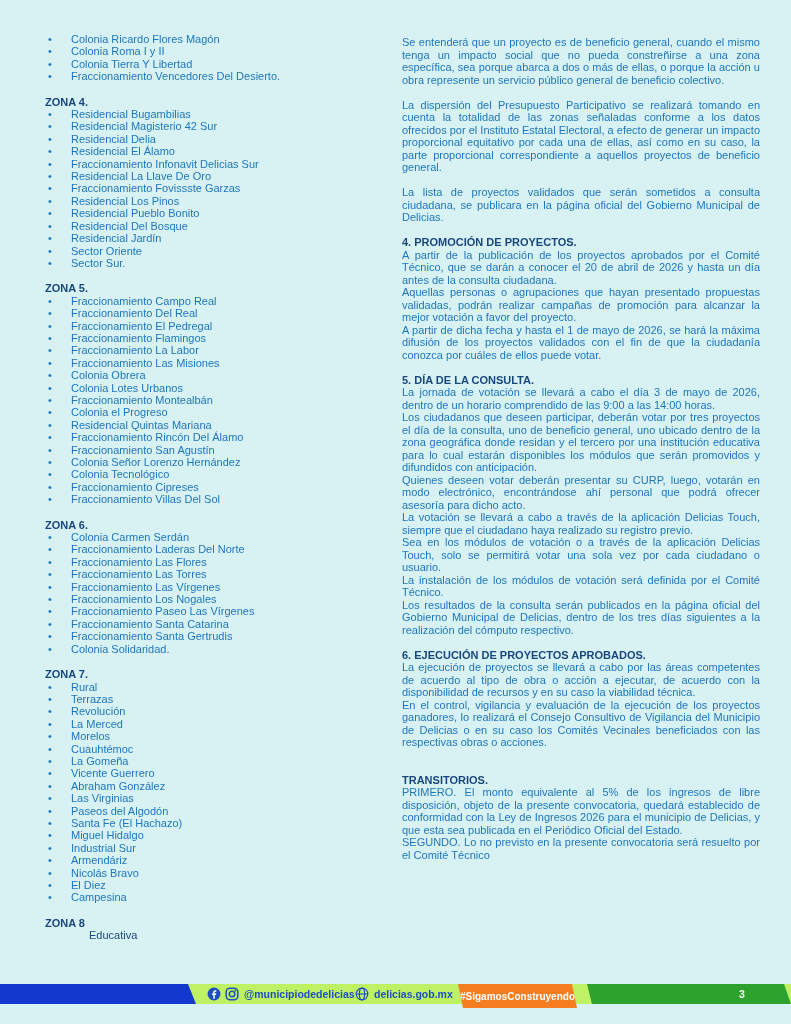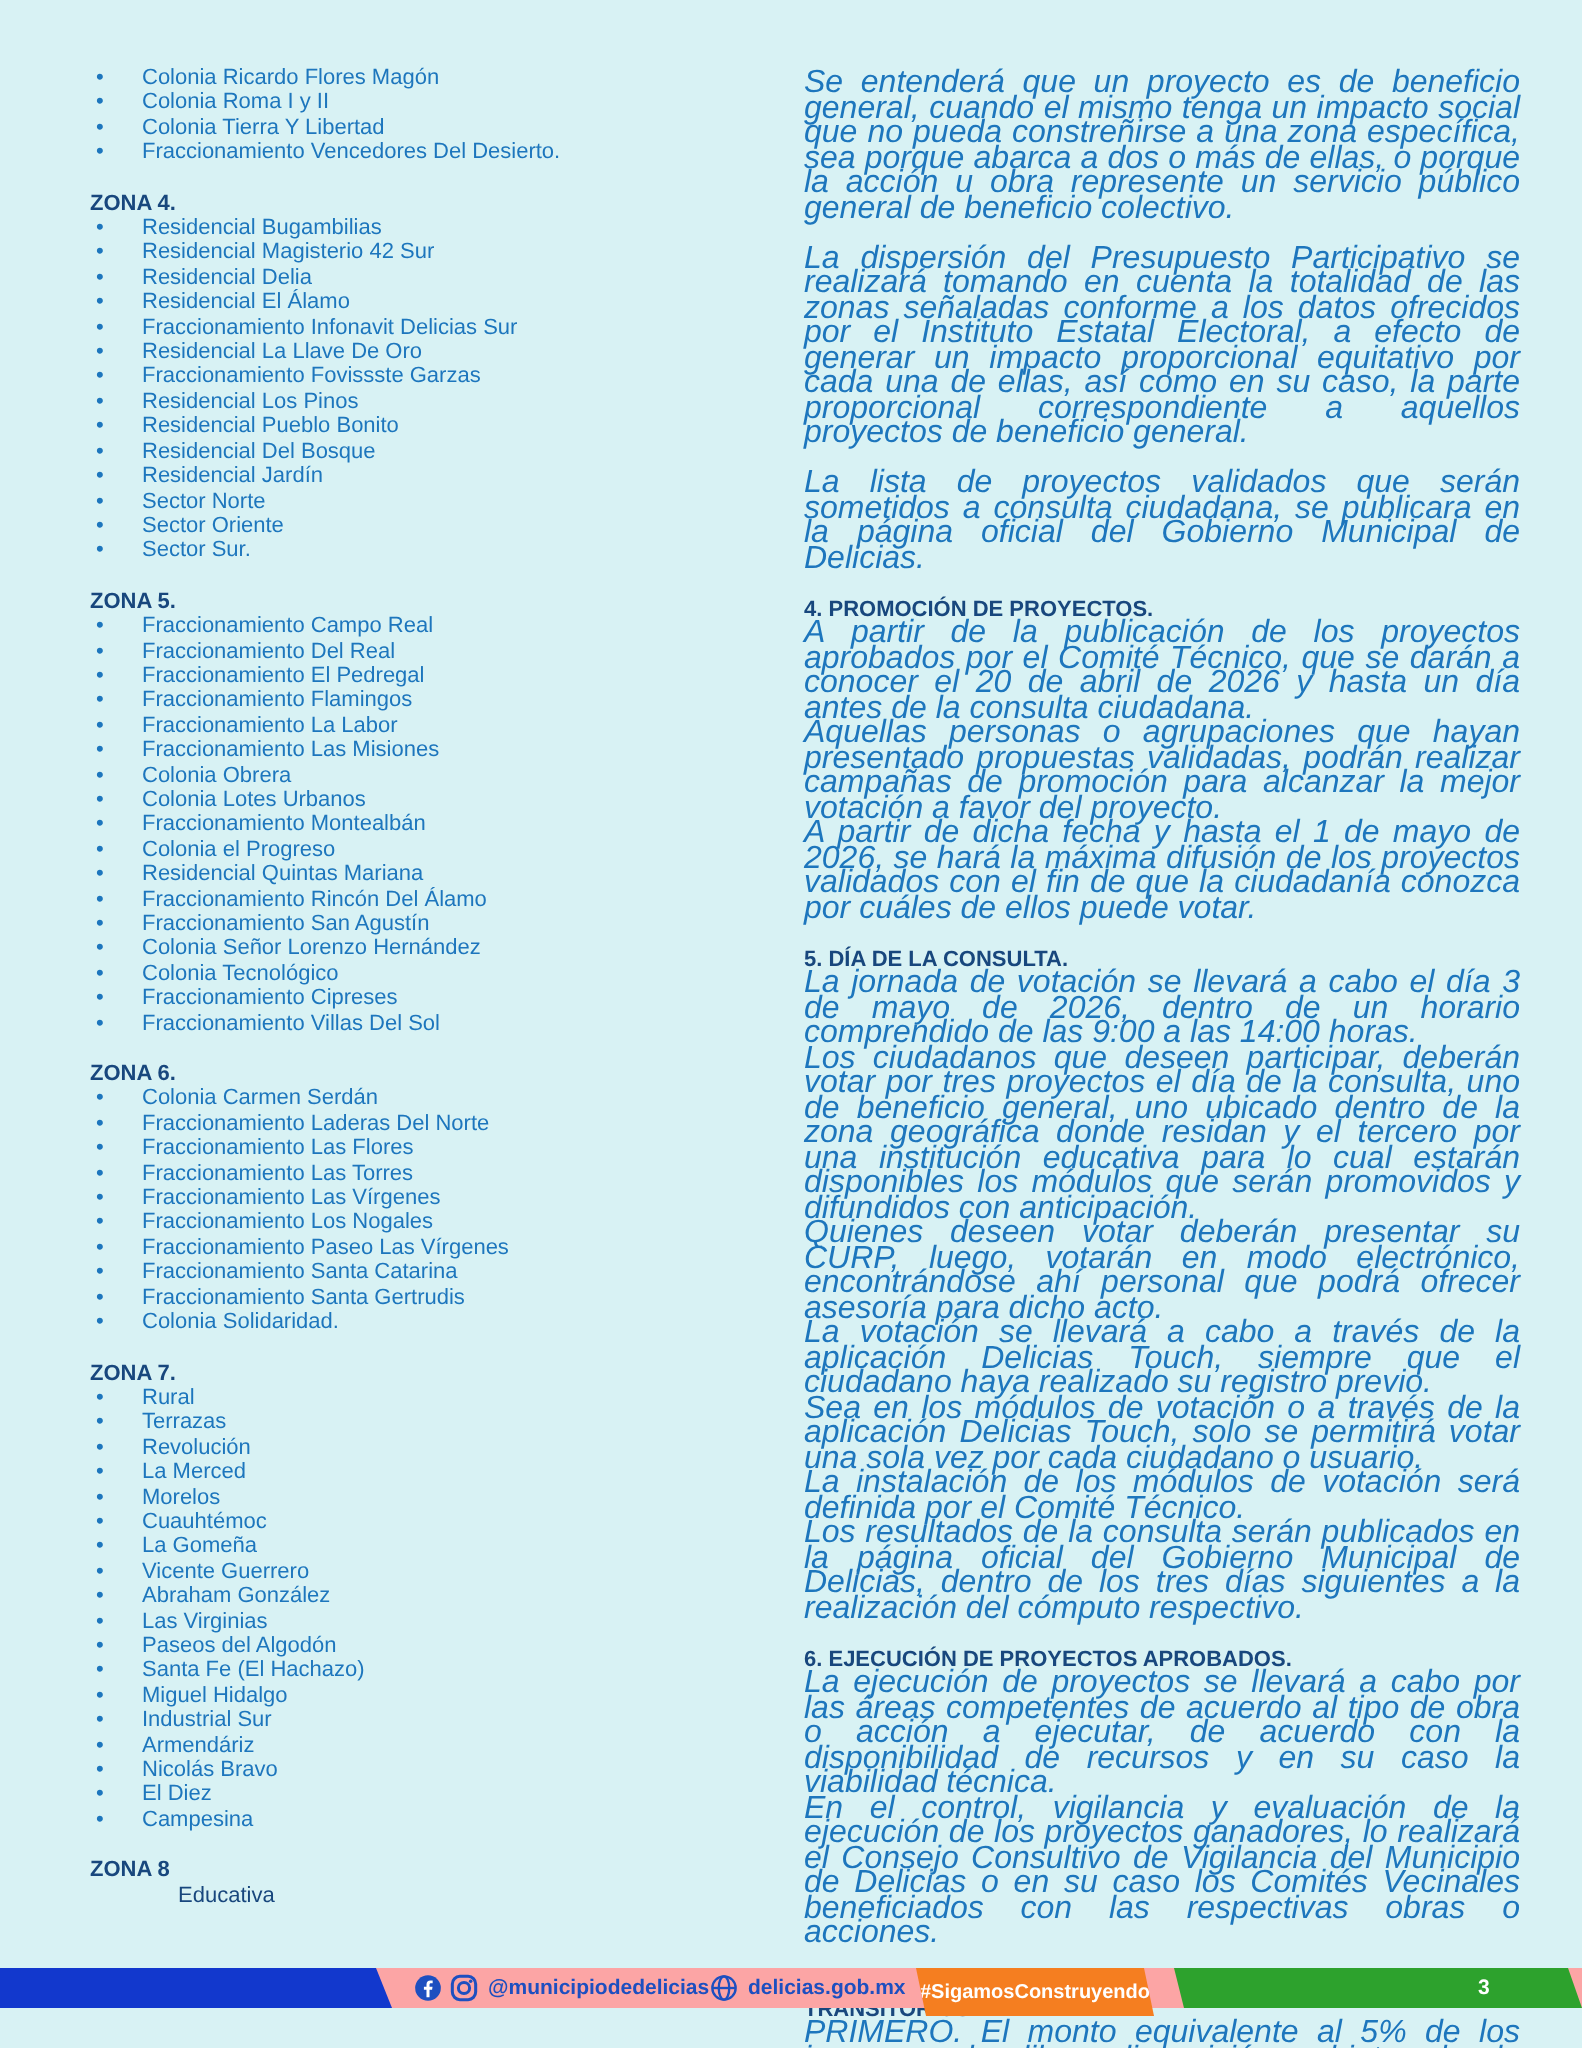--- a/index.html
+++ b/index.html
@@ -14,24 +14,24 @@
   ul.zone-list{list-style:none;margin:0;padding:0;}
   ul.zone-list li{position:relative;padding-left:26px;font-size:11px;line-height:12.4px;color:#1d76bd;}
   ul.zone-list li::before{content:"\2022";position:absolute;left:3px;top:0;color:#1d76bd;}
 
   
   .col-right{position:absolute;left:402px;top:36px;width:358px;}
   .section{margin-top:12.5px;}
   .section.first{margin-top:0;}
   .section.extra-gap{margin-top:25px;}
   .sec-heading{font-weight:bold;font-size:11px;line-height:12.5px;color:#18477d;}
-  .section p{margin:0;font-size:16px;line-height:12.5px;color:#1d76bd;text-align:justify;font-style:italic;}
+  .section p{margin:0;font-size:11px;line-height:12.5px;color:#1d76bd;text-align:justify;}
 
   
-  .footer{position:absolute;left:0;top:984px;width:791px;height:20px;background:#fca5a5;text-align:right;}
+  .footer{position:absolute;left:0;top:984px;width:791px;height:20px;background:#bef264;text-align:right;}
   .seg-blue{position:absolute;left:0;top:0;width:196px;height:20px;background:#1238cd;
             clip-path:polygon(0 0,188px 0,196px 100%,0 100%);}
   .icon{position:absolute;top:3px;width:14px;height:14px;display:block;}
   .icon svg{display:block;width:14px;height:14px;}
   .fb{left:207px;}
   .ig{left:225px;}
   .globe{left:355px;}
   .handle{position:absolute;left:244px;top:4px;font-size:10.5px;font-weight:bold;color:#1d4fc0;white-space:nowrap;}
   .site{position:absolute;left:374px;top:4px;font-size:10.5px;font-weight:bold;color:#1d4fc0;white-space:nowrap;}
   .badge{position:absolute;left:458px;top:0;width:119px;height:24px;background:#f57e20;
@@ -61,21 +61,20 @@
           <li>Residencial Magisterio 42 Sur</li>
           <li>Residencial Delia</li>
           <li>Residencial El Álamo</li>
           <li>Fraccionamiento Infonavit Delicias Sur</li>
           <li>Residencial La Llave De Oro</li>
           <li>Fraccionamiento Fovissste Garzas</li>
           <li>Residencial Los Pinos</li>
           <li>Residencial Pueblo Bonito</li>
           <li>Residencial Del Bosque</li>
           <li>Residencial Jardín</li>
-          <li>Sector Norte</li>
           <li>Sector Oriente</li>
           <li>Sector Sur.</li>
         </ul>
       </div>
       <div class="zone">
         <div class="zone-title">ZONA 5.</div>
         <ul class="zone-list">
           <li>Fraccionamiento Campo Real</li>
           <li>Fraccionamiento Del Real</li>
           <li>Fraccionamiento El Pedregal</li>

